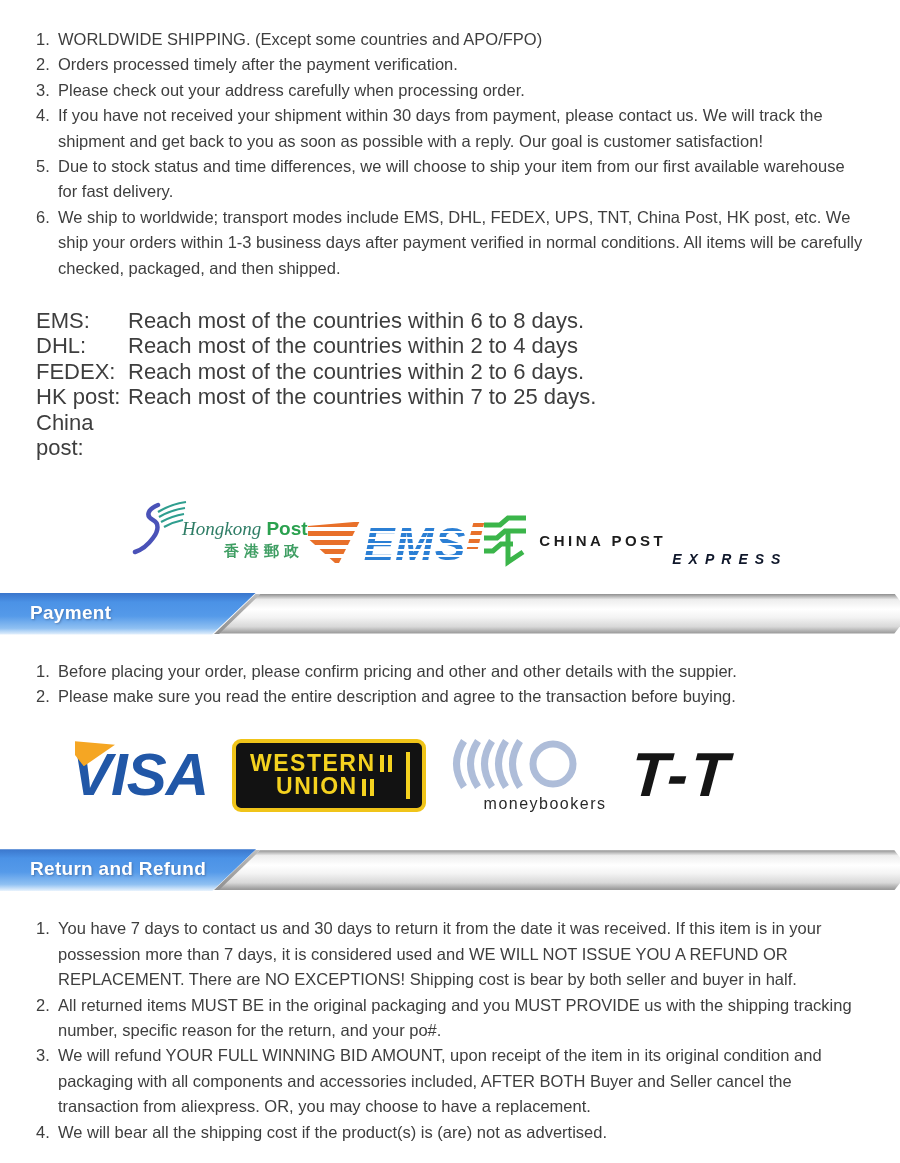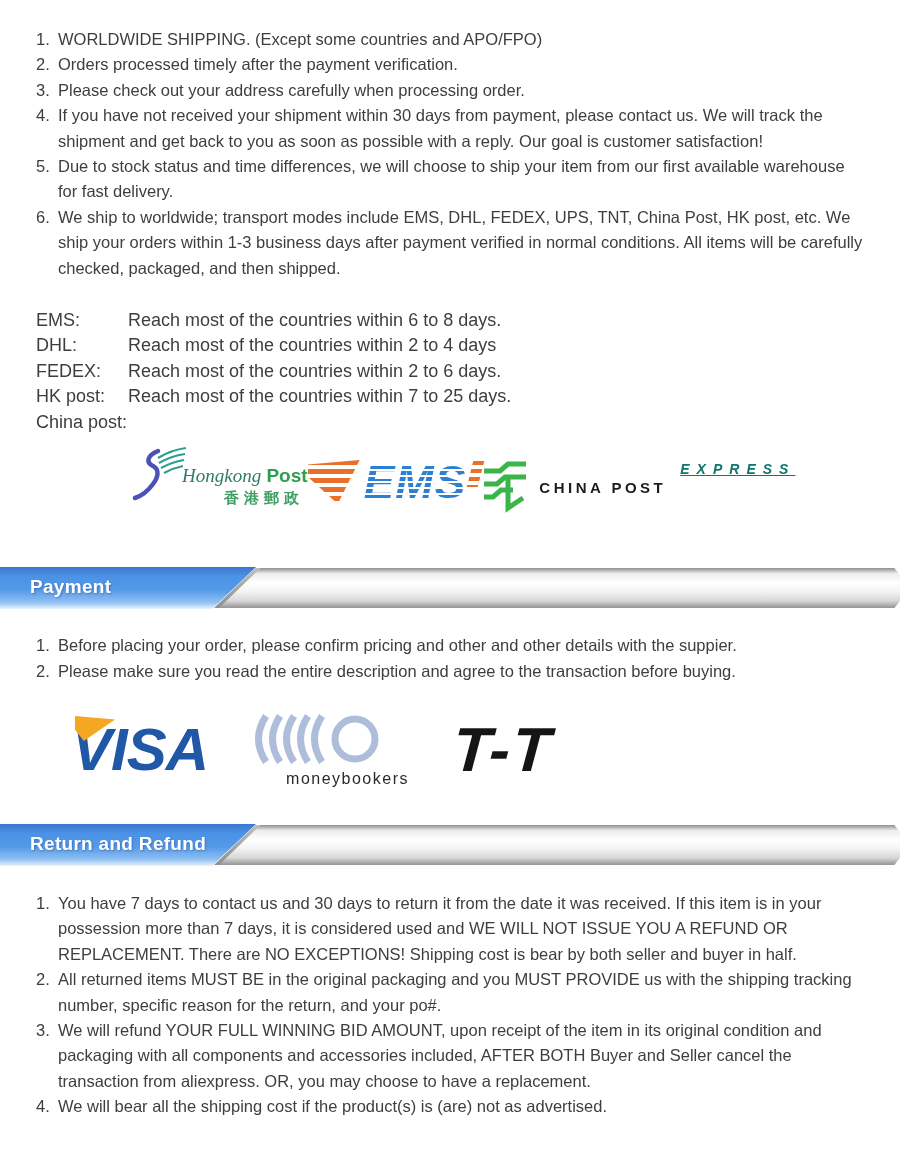--- a/index.html
+++ b/index.html
@@ -28,26 +28,26 @@
     font-size:19px; font-weight:bold; color:#ffffff; letter-spacing:.3px;
     text-shadow:1px 1px 2px rgba(50,70,110,.45);
   }
 
   
   .num-list { list-style:none; counter-reset:li; margin:27px 34px 0 36px; font-size:16.5px; line-height:25.4px; }
   .num-list li { counter-increment:li; position:relative; padding-left:22px; }
   .num-list li::before { content:counter(li) "."; position:absolute; left:0; top:0; }
 
   
-  .carriers { margin:27px 34px 0 36px; font-size:18px; line-height:25.4px; }
+  .carriers { margin:27px 34px 0 36px; font-size:22px; line-height:25.4px; }
   .carrier-row { display:flex; }
   .carrier-label { width:92px; flex:0 0 92px; }
 
   
-  .ship-logos { display:flex; align-items:flex-start; margin:24px 0 0 128px; height:82px; }
+  .ship-logos { display:flex; align-items:flex-end; margin:24px 0 0 128px; height:82px; }
 
   
   .logo-hkpost { display:flex; align-items:center; }
   .hk-bird { margin:-14px -8px 6px 0; }
   .hk-names { font-size:19px; white-space:nowrap; }
   .hk-name { font-family:"Liberation Serif", serif; font-style:italic; color:#2f7d66; }
   .hk-post { font-weight:bold; color:#2ba14f; }
   .hk-cn { font-size:15px; color:#3f9e63; letter-spacing:5px; margin:2px 0 0 42px; font-weight:bold; }
 
   
@@ -67,24 +67,24 @@
   }
 
   
   .logo-chinapost { display:flex; align-items:center; gap:10px; }
   .cp-cn { font-size:25px; font-weight:bold; color:#1c1c1c; letter-spacing:3px; white-space:nowrap; }
   .cp-en { font-size:15px; font-weight:bold; color:#1c1c1c; letter-spacing:3.5px; margin-top:2px; }
 
   
   .logo-dhl { text-align:center; }
   .dhl-word { font-size:46px; font-weight:bold; font-style:italic; color:#d8232f; letter-spacing:3px; line-height:.9; }
-  .dhl-sub { font-size:14px; font-style:italic; font-weight:bold; color:#0f766e; letter-spacing:7px; margin:2px 0 0 14px;text-decoration:underline; }
-
-  
-  .pay-logos { display:flex; align-items:center; margin:24px 0 0 72px; height:84px; gap:44px; }
+  .dhl-sub { font-size:14px; font-style:italic; font-weight:bold; color:#0f172a; letter-spacing:7px; margin:2px 0 0 6px; }
+
+  
+  .pay-logos { display:flex; align-items:center; margin:24px 0 0 72px; height:84px; gap:24px; }
 
   
   .logo-visa { position:relative; }
   .visa-word { font-size:60px; font-weight:bold; font-style:italic; color:#2157a7; letter-spacing:-1px; line-height:1; }
   .visa-wedge { position:absolute; left:3px; top:-4px; width:40px; height:25px; background:#f5a623; clip-path:polygon(0 0, 100% 14%, 22% 100%, 0 55%); }
 
   
   .logo-wu {
     position:relative; background:#121212; border:4px solid #f0c419; border-radius:9px;
     padding:9px 30px 9px 14px; color:#f5d21f; font-weight:bold; line-height:1.02;
@@ -203,20 +203,32 @@
     <li>Please make sure you read the entire description and agree to the transaction before buying.</li>
   </ol>
 
   <div class="pay-logos">
 
     <div class="logo-visa">
       <span class="visa-wedge"></span>
       <span class="visa-word">VISA</span>
     </div>
 
+    <div class="logo-wu">
+      <div class="wu-line">
+        <span>WESTERN</span>
+        <span class="wu-bars"></span>
+        <span class="wu-bars"></span>
+      </div>
+      <div class="wu-line wu-line2">
+        <span>UNION</span>
+        <span class="wu-bars"></span>
+        <span class="wu-bars"></span>
+      </div>
+    </div>
 
     <div class="logo-mb">
       <svg width="130" height="54" viewBox="0 0 130 54">
         <path d="M14 4 q-15 23 0 46" stroke="#aebdd9" stroke-width="7" fill="none"></path>
         <path d="M28 4 q-15 23 0 46" stroke="#aebdd9" stroke-width="7" fill="none"></path>
         <path d="M42 4 q-15 23 0 46" stroke="#aebdd9" stroke-width="7" fill="none"></path>
         <path d="M56 4 q-15 23 0 46" stroke="#aebdd9" stroke-width="7" fill="none"></path>
         <path d="M70 4 q-15 23 0 46" stroke="#aebdd9" stroke-width="7" fill="none"></path>
         <circle cx="103" cy="27" r="20" stroke="#aebdd9" stroke-width="7" fill="none"></circle>
       </svg>

